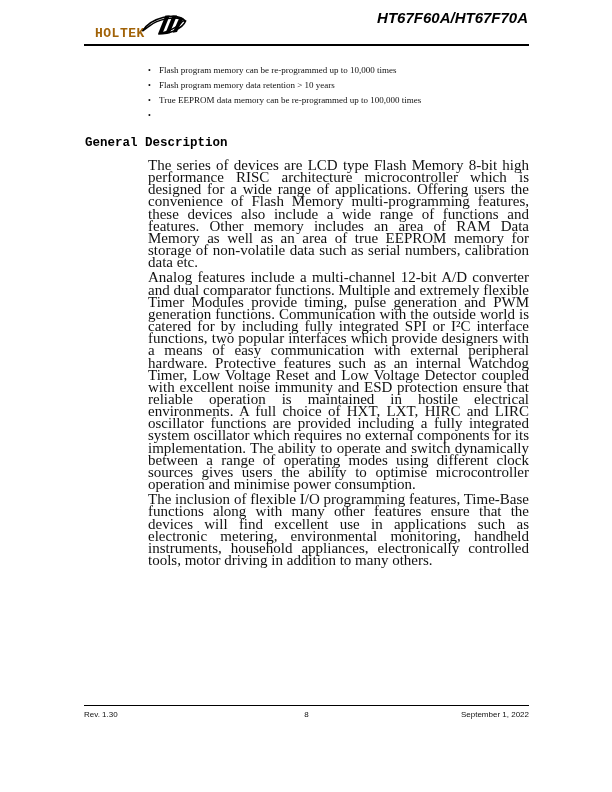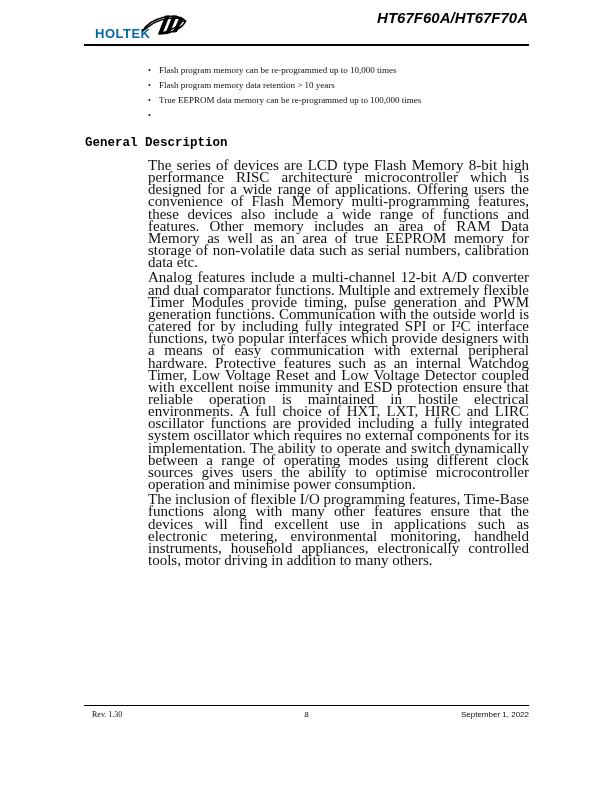--- a/index.html
+++ b/index.html
@@ -12,23 +12,23 @@
     overflow: hidden;
   }
 
   
   .logo {
     position: absolute; left: 95px; top: 10px;
     width: 100px; height: 32px;
   }
   .logo-text {
     position: absolute; left: 0; top: 16px;
-    font-family: Liberation Sans, sans-serif;
+    font-family: Liberation Mono, monospace;
     font-weight: 800; font-size: 13px; letter-spacing: 0.5px;
-    color: #0369a1;
+    color: #a16207;
   }
   .logo-swoosh { position: absolute; left: 46px; top: 2px; width: 46px; height: 24px; }
 
   .header-title {
     position: absolute; right: 84px; top: 11px;
     width: 400px; text-align: right;
     font-family: "Liberation Sans", sans-serif;
     font-weight: bold; font-style: italic;
     font-size: 15px; line-height: 13px;
     color: #000;
@@ -67,21 +67,21 @@
   
   .footer-rule {
     position: absolute; left: 84px; top: 705px;
     width: 445px; height: 1px; background: #000;
   }
   .footer {
     position: absolute; left: 84px; top: 710px; width: 445px;
     font-family: "Liberation Sans", sans-serif;
     font-size: 8px; color: #111;
   }
-  .footer-left  { position: absolute; left: 8px; top: 0; font-family: Liberation Serif, serif; }
+  .footer-left  { position: absolute; left: 0; top: 0; }
   .footer-center{ position: absolute; left: 50%; transform: translateX(-50%); top: 0; }
   .footer-right { position: absolute; right: 0; top: 0; margin-left: 41px; }
 </style>
 </head>
 <body>
 
 <div class="page">
 
   <div class="logo">
     <span class="logo-text">HOLTEK</span>

